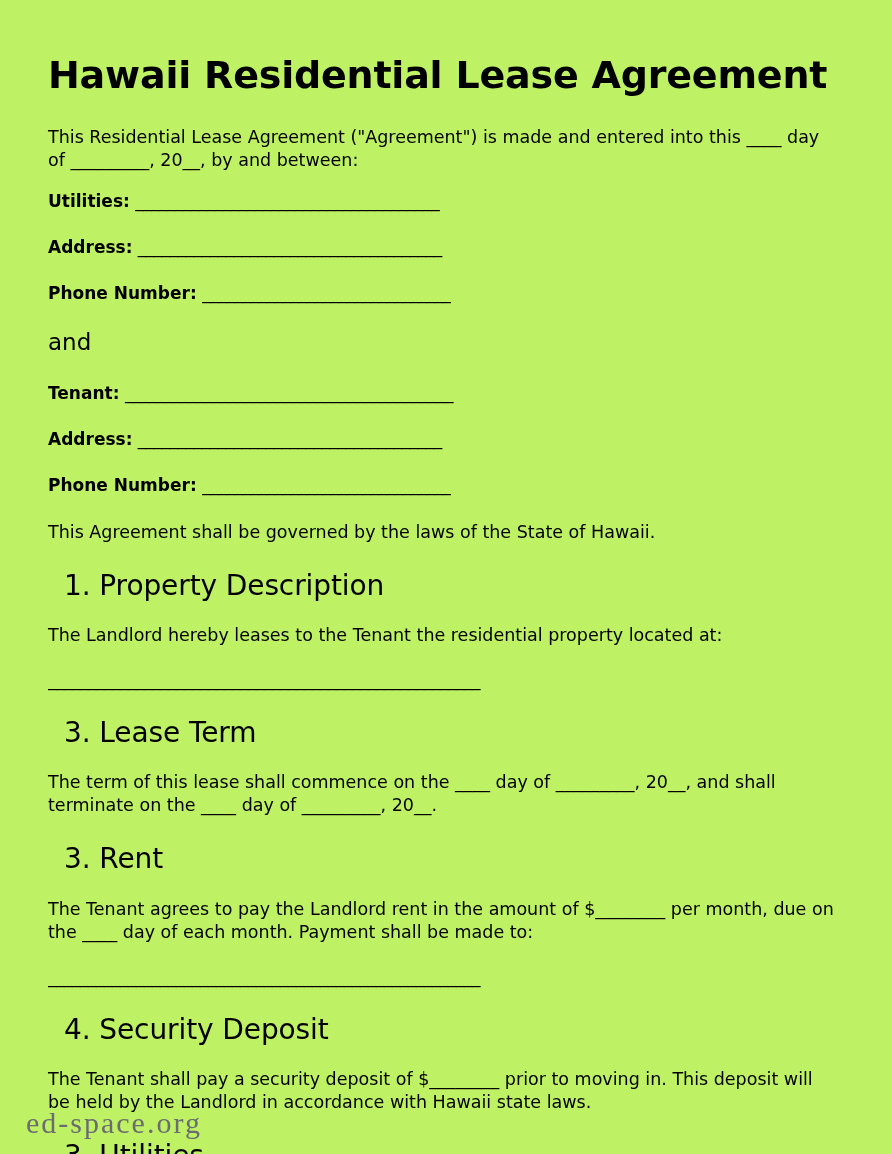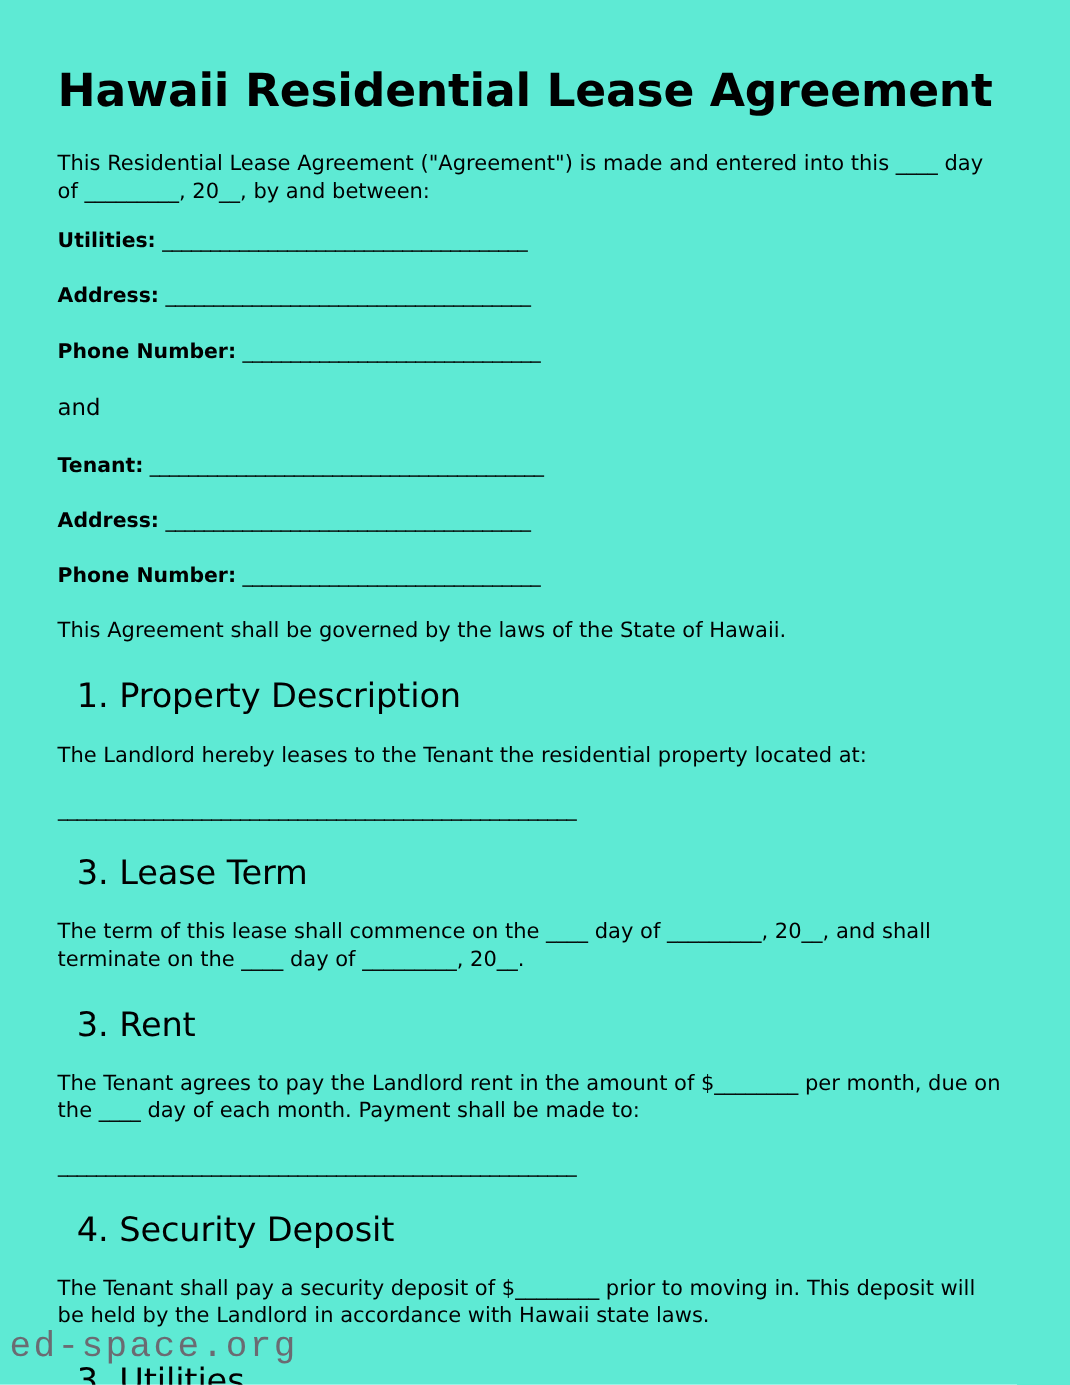--- a/index.html
+++ b/index.html
@@ -14,21 +14,21 @@
     overflow: hidden;
     font-family: "DejaVu Sans", sans-serif;
     color: #000000;
   }
   .page {
     position: relative;
     width: 892px;
     height: 1154px;
     box-sizing: border-box;
     padding: 56px 52px 0 48px;
-    background: #5eead4;
+    background: #bef264;
   }
   .doc-title {
     font-size: 38px;
     font-weight: bold;
     letter-spacing: -0.2px;
     line-height: 1.05;
     margin: 0 0 30px 0;
     color: #000000;
   }
   p.body-text {
@@ -49,21 +49,21 @@
     white-space: nowrap;
   }
   .field-label {
     font-weight: bold;
   }
   .field-blank {
     font-weight: normal;
     letter-spacing: -0.5px;
   }
   .and-line {
-    font-size: 19px;
+    font-size: 23px;
     line-height: 1.3;
     margin: 0 0 24px 0;
   }
   h2.section-heading {
     font-size: 28px;
     font-weight: normal;
     line-height: 1.15;
     margin: 26px 0 22px 16px;
     color: #000000;
     letter-spacing: -0.1px;
@@ -72,23 +72,23 @@
     font-size: 17px;
     line-height: 1.3;
     letter-spacing: -0.5px;
     margin: 22px 0 14px 0;
     color: #000000;
     white-space: nowrap;
     overflow: hidden;
   }
   .watermark {
     position: absolute;
-    left: 8px;
+    left: 26px;
     bottom: 14px;
-    font-family: Liberation Mono, monospace;
+    font-family: Liberation Serif, serif;
     font-size: 30px;
     letter-spacing: 2px;
     color: #6b6b72;
     white-space: nowrap;
   }
 </style>
 </head>
 <body>
 
 <div class="page">

